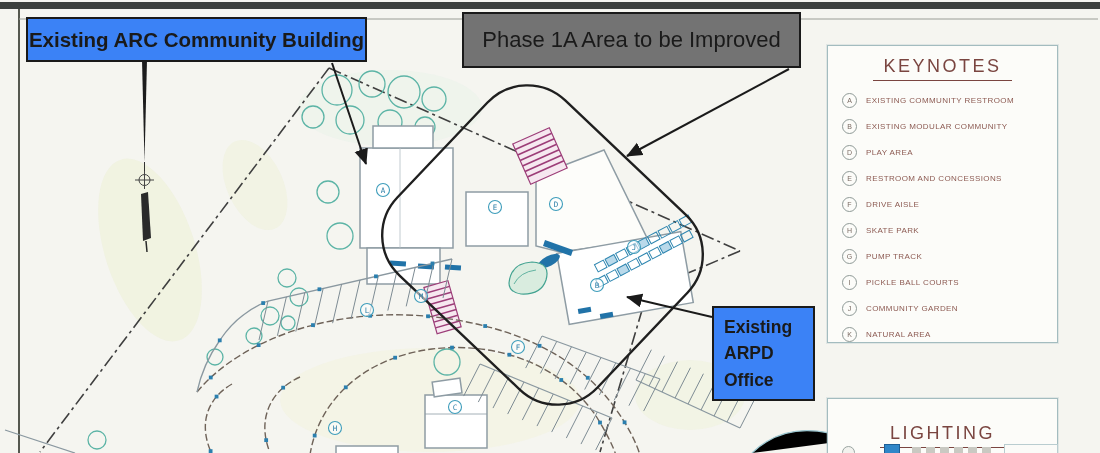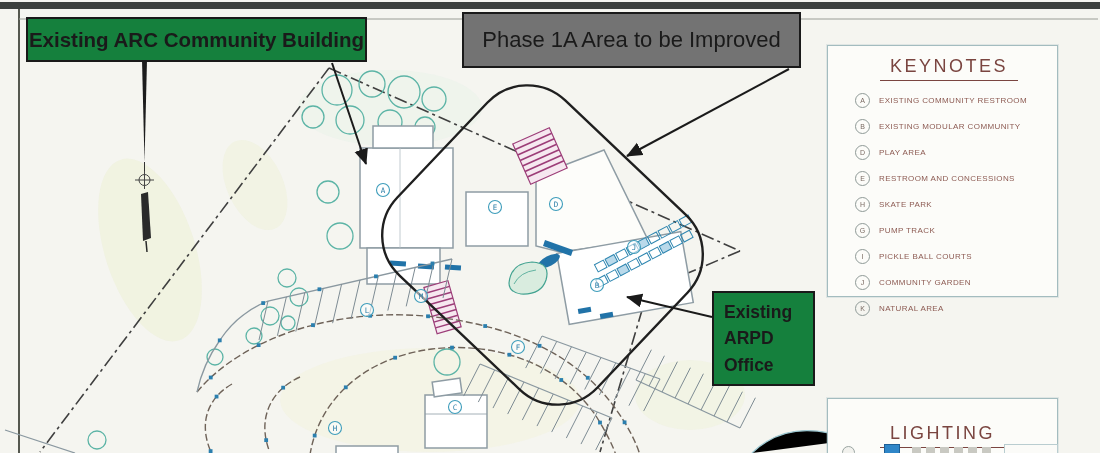--- a/index.html
+++ b/index.html
@@ -5,36 +5,36 @@
   html,body{margin:0;padding:0;background:#e8e8e4;}
   .page{
     position:relative;width:1100px;height:453px;overflow:hidden;
     background:#f5f5f0;font-family:"Liberation Sans",sans-serif;
   }
   .plan-svg{position:absolute;left:0;top:0;width:1100px;height:453px;}
 
   
   .callout{
     position:absolute;box-sizing:border-box;border:2.5px solid #1a1a1a;
-    background:#15803d;color:#1a1a1a;display:flex;align-items:center;justify-content:center;
+    background:#3b82f6;color:#1a1a1a;display:flex;align-items:center;justify-content:center;
   }
   .callout-arc{left:26px;top:17px;width:341px;height:45px;font-size:20.5px;font-weight:bold;}
   .callout-phase{left:462px;top:12px;width:339px;height:56px;font-size:22px;font-weight:400;background:#737373;}
   .callout-arpd{
-    left:712px;top:291px;width:103px;height:95px;font-size:17.5px;font-weight:bold;
+    left:712px;top:306px;width:103px;height:95px;font-size:17.5px;font-weight:bold;
     flex-direction:column;align-items:flex-start;justify-content:center;padding-left:10px;line-height:1.5;
   }
   .callout-arpd span{display:block;}
 
   
   .panel{
     position:absolute;box-sizing:border-box;background:#fcfcf9;
     border:1.5px solid #a3bcbf;box-shadow:0 0 0 1px rgba(163,188,191,.25);
   }
-  .panel-keynotes{left:827px;top:45px;width:231px;height:252px;padding-left:13px;}
+  .panel-keynotes{left:827px;top:45px;width:231px;height:298px;}
   .panel-lighting{left:827px;top:398px;width:231px;height:70px;}
   .panel-title{
     width:fit-content;margin:10px auto 6px auto;text-align:center;
     font-size:18px;letter-spacing:2.5px;color:#7a4540;font-weight:400;
     border-bottom:1.5px solid #7a4540;padding:0 10px 3px 10px;
   }
   .panel-title.small{margin-top:24px;}
   .keynote-list{margin-top:4px;}
   .keynote-row{display:flex;align-items:center;gap:9px;height:26px;padding-left:14px;}
   .kcircle{
@@ -339,20 +339,24 @@
         <div class="keynote-row">
           <span class="kcircle">D</span>
           <span class="klabel">PLAY AREA</span>
         </div>
 
         <div class="keynote-row">
           <span class="kcircle">E</span>
           <span class="klabel">RESTROOM AND CONCESSIONS</span>
         </div>
 
+        <div class="keynote-row">
+          <span class="kcircle">F</span>
+          <span class="klabel">DRIVE AISLE</span>
+        </div>
 
         <div class="keynote-row">
           <span class="kcircle">H</span>
           <span class="klabel">SKATE PARK</span>
         </div>
 
         <div class="keynote-row">
           <span class="kcircle">G</span>
           <span class="klabel">PUMP TRACK</span>
         </div>

